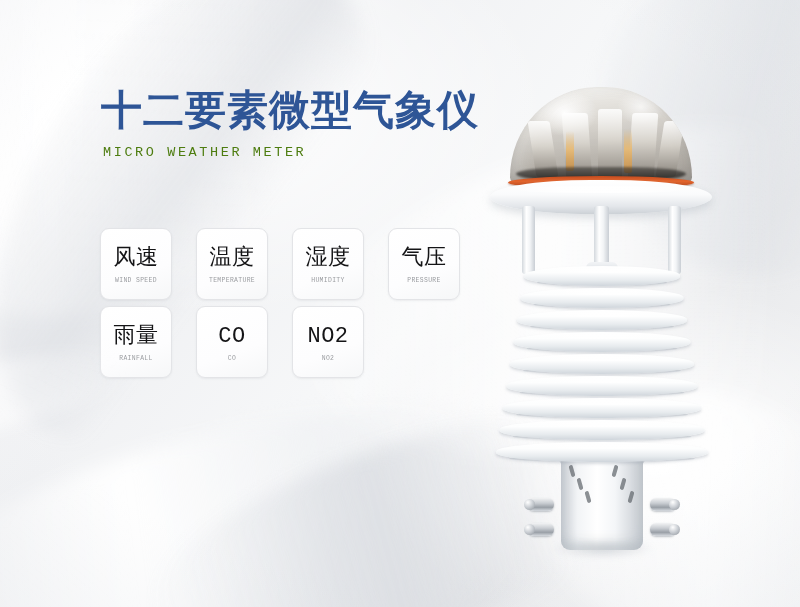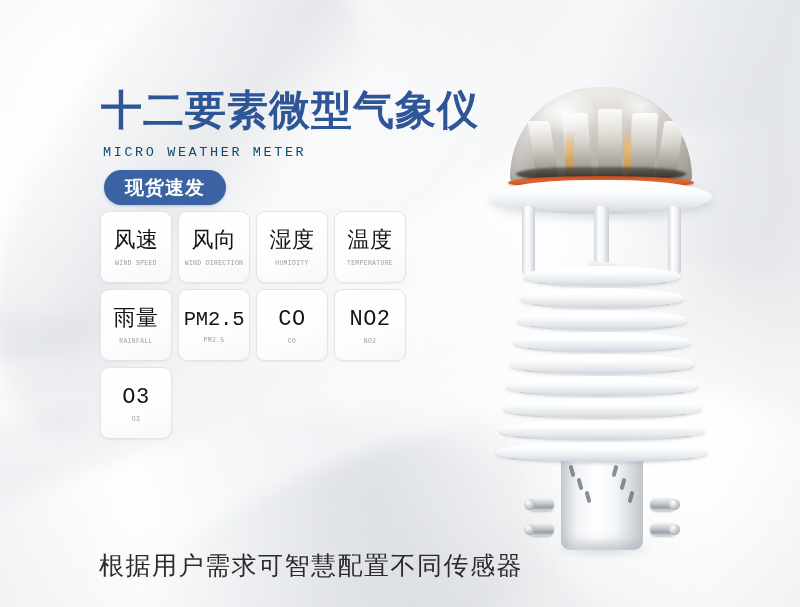--- a/index.html
+++ b/index.html
@@ -96,21 +96,21 @@
     font-weight: bold;
     color: #2e5596;
     letter-spacing: 1px;
     line-height: 1.05;
     white-space: nowrap;
   }
   .subtitle {
     position: absolute;
     left: 103px; top: 145px;
     font-size: 13.5px;
-    color: #0c4a6e;
+    color: #4d7c0f;
     letter-spacing: 2.6px;
     white-space: nowrap;
   }
   .badge {
     position: absolute;
     left: 104px; top: 170px;
     width: 122px;
     height: 35px;
     border-radius: 18px;
     background: #3b63a3;
@@ -128,26 +128,26 @@
     left: 99px; top: 549px;
     font-size: 25px;
     color: #2b2b2d;
     letter-spacing: 1.5px;
     white-space: nowrap;
   }
 
   
   .grid {
     position: absolute;
-    left: 100px; top: 211px;
+    left: 100px; top: 228px;
     width: 306px;
     display: grid;
     grid-template-columns: repeat(4, 72px);
     grid-auto-rows: 72px;
-    gap: 6px 6px;
+    gap: 6px 24px;
   }
   .cell {
     background: linear-gradient(160deg, #ffffff 0%, #fdfdfe 62%, #f6f7f8 100%);
     border: 1px solid #e3e4e7;
     border-radius: 9px;
     box-shadow: 0 1px 2px rgba(160,165,172,0.16);
     display: flex;
     flex-direction: column;
     align-items: center;
     justify-content: center;
@@ -363,62 +363,52 @@
   <div class="swoosh sw2"></div>
   <div class="swoosh sw7"></div>
   <div class="swoosh sw3"></div>
   <div class="swoosh sw4"></div>
   <div class="swoosh sw5"></div>
   <div class="swoosh sw6"></div>
   <div class="vignette"></div>
 
   <div class="title">十二要素微型气象仪</div>
   <div class="subtitle">MICRO WEATHER METER</div>
-  <div class="badge">现货速发</div>
 
   <div class="grid" id="feature-grid">
       <div class="cell">
         <div class="cn">风速</div>
         <div class="en">WIND SPEED</div>
       </div>
       <div class="cell">
-        <div class="cn">风向</div>
-        <div class="en">WIND DIRECTION</div>
+        <div class="cn">温度</div>
+        <div class="en">TEMPERATURE</div>
       </div>
       <div class="cell">
         <div class="cn">湿度</div>
         <div class="en">HUMIDITY</div>
       </div>
       <div class="cell">
-        <div class="cn">温度</div>
-        <div class="en">TEMPERATURE</div>
+        <div class="cn">气压</div>
+        <div class="en">PRESSURE</div>
       </div>
       <div class="cell">
         <div class="cn">雨量</div>
         <div class="en">RAINFALL</div>
       </div>
-      <div class="cell small-cn">
-        <div class="cn">PM2.5</div>
-        <div class="en">PM2.5</div>
-      </div>
       <div class="cell">
         <div class="cn">CO</div>
         <div class="en">CO</div>
       </div>
       <div class="cell">
         <div class="cn">NO2</div>
         <div class="en">NO2</div>
       </div>
-      <div class="cell">
-        <div class="cn">O3</div>
-        <div class="en">O3</div>
-      </div>
     </div>
 
-  <div class="caption">根据用户需求可智慧配置不同传感器</div>
 
   <div class="streak-behind"></div>
   <div id="product">
 
     <div class="dome">
       <div class="prism p1"></div>
       <div class="prism p2"></div>
       <div class="prism p3"></div>
       <div class="prism p4"></div>
       <div class="prism p5"></div>

